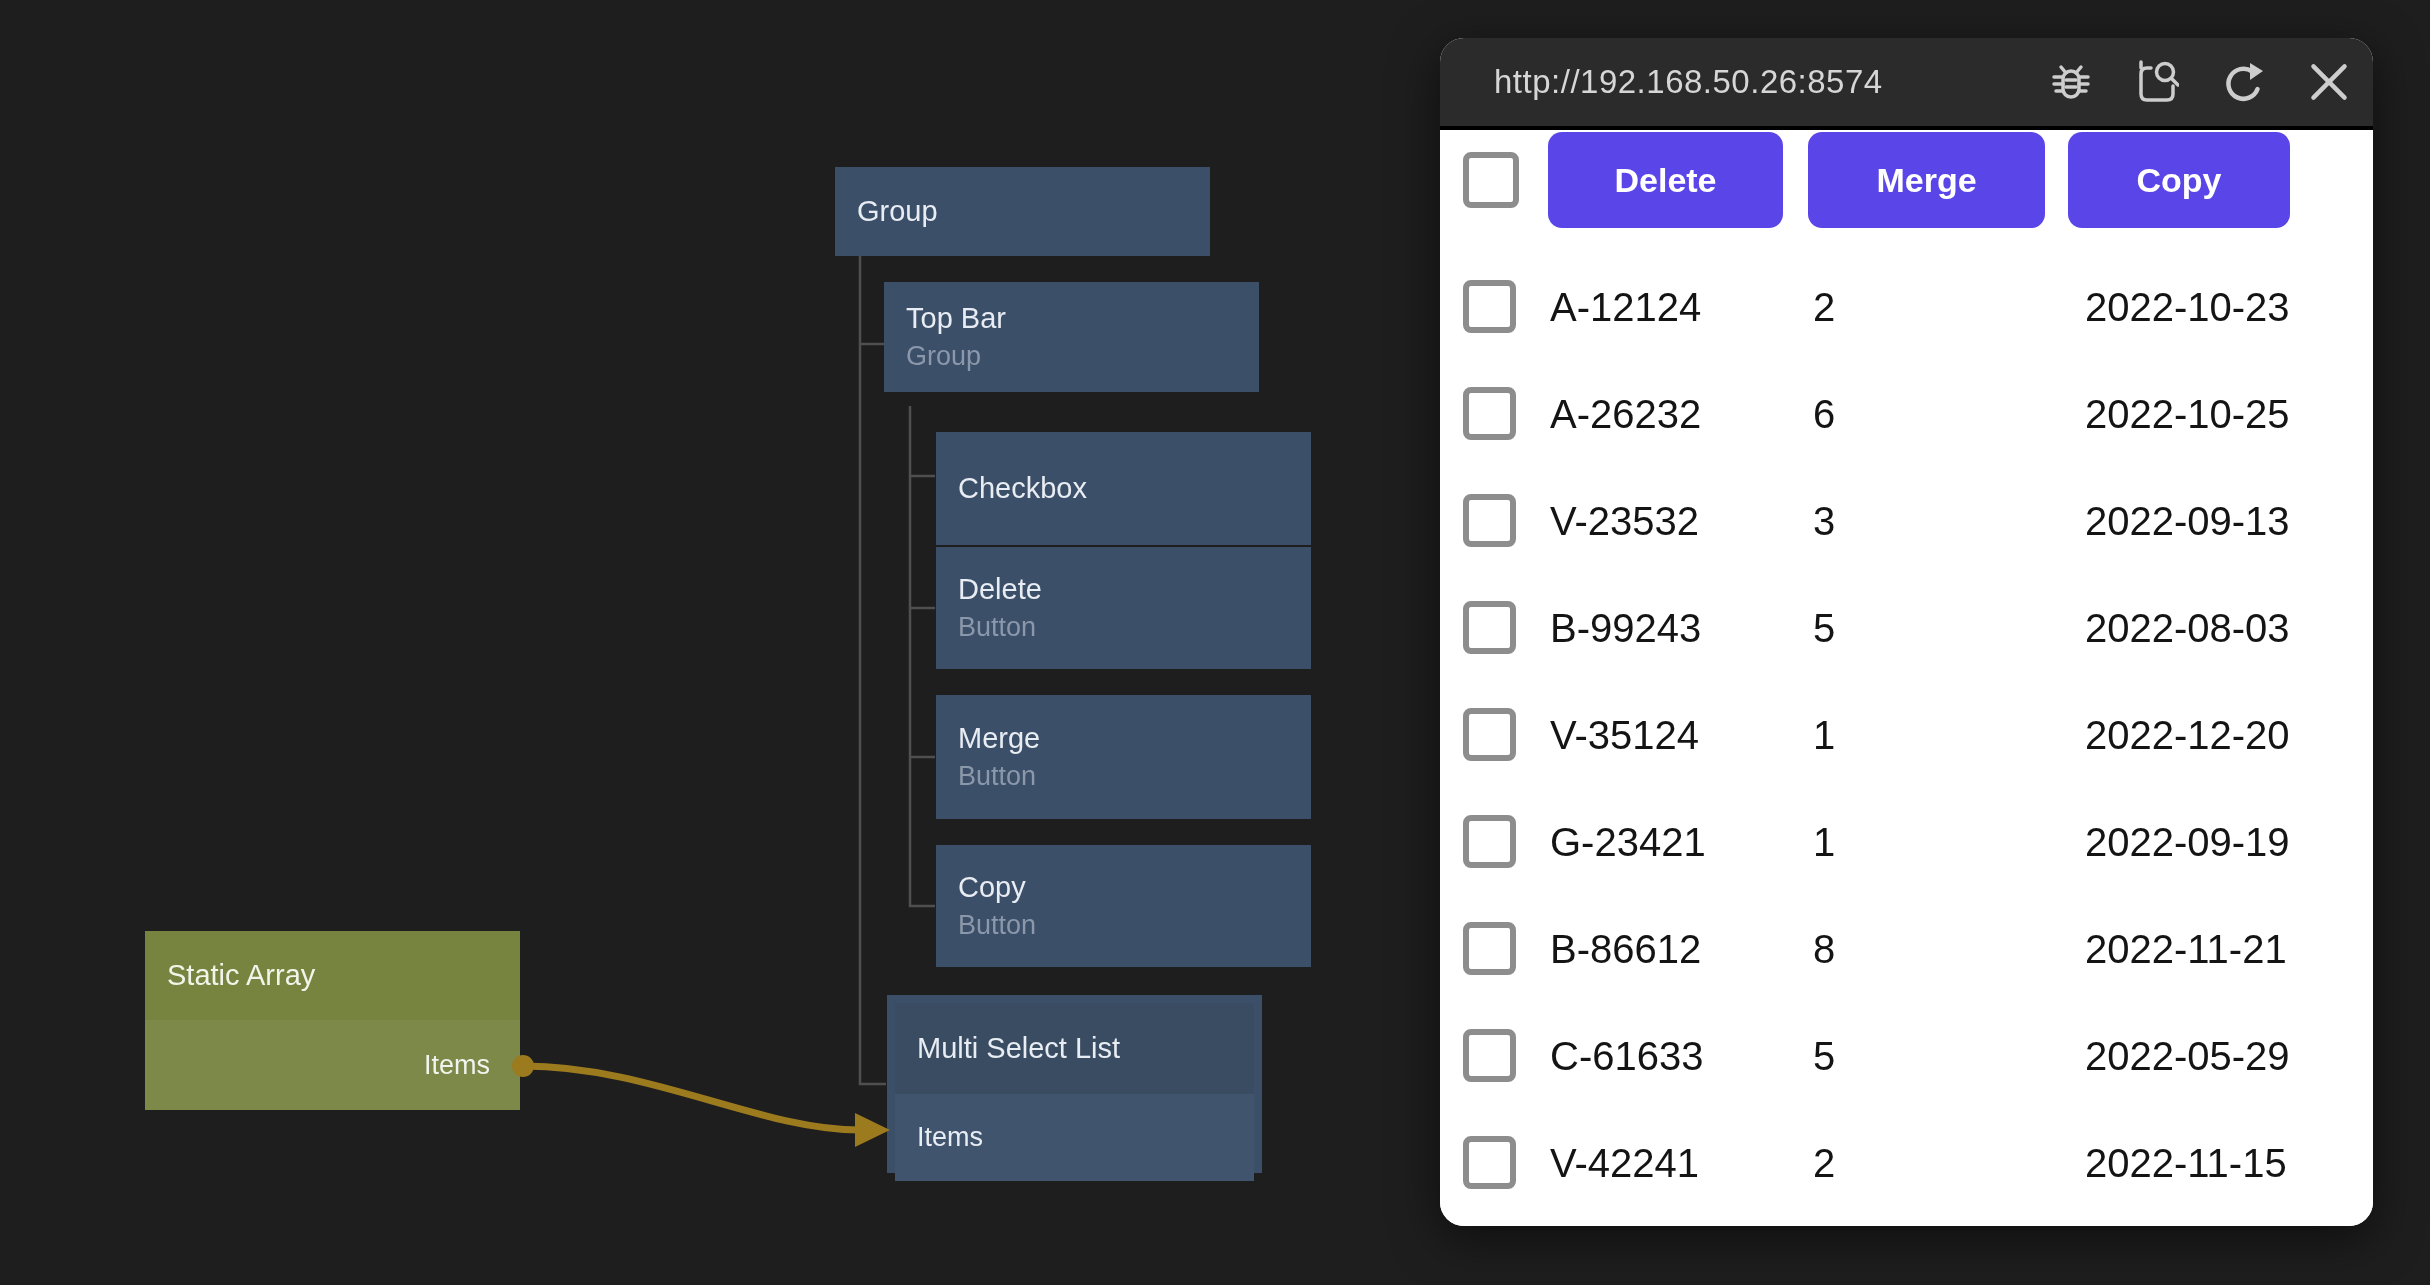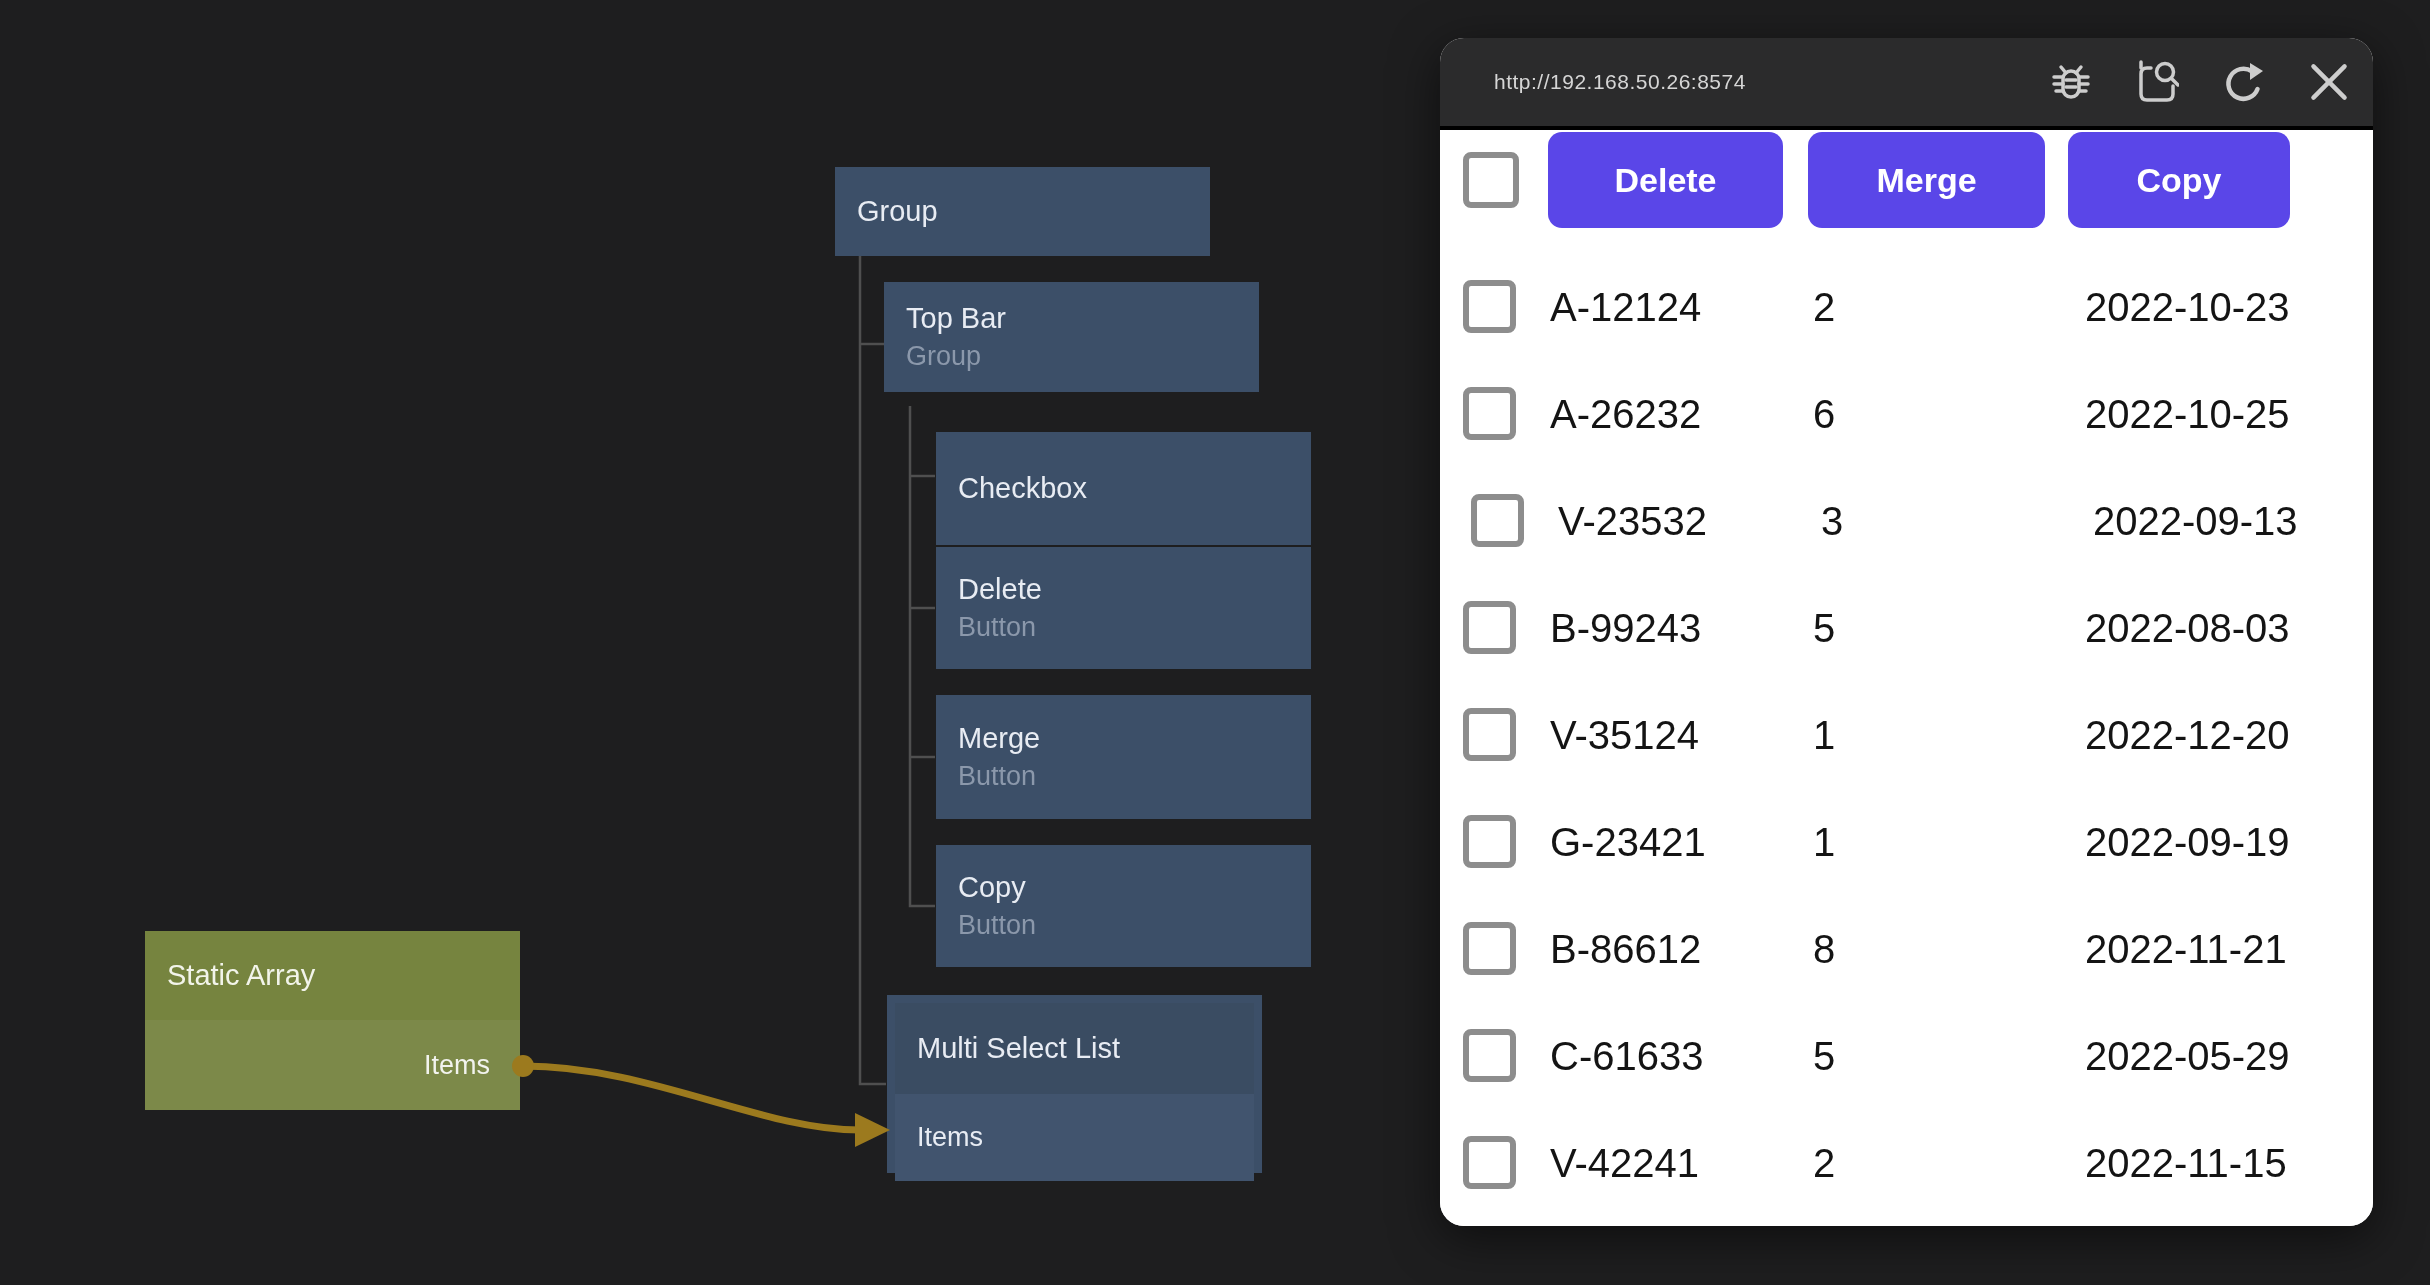--- a/index.html
+++ b/index.html
@@ -31,21 +31,21 @@
   .preview{
     position:absolute;left:1440px;top:38px;width:933px;height:1188px;
     border-radius:24px;overflow:hidden;background:#ffffff;
     box-shadow:0 12px 48px rgba(0,0,0,.55);
   }
   .preview-header{
     position:absolute;left:0;top:0;right:0;height:88px;background:#2b2b2c;
     border-bottom:4px solid #000;display:flex;align-items:center;
   }
   .url-text{
-    margin-left:54px;font-size:21px;color:#d6d6d6;letter-spacing:.5px;
+    margin-left:54px;font-size:33px;color:#d6d6d6;letter-spacing:.5px;
     flex:0 1 auto;white-space:nowrap;background:transparent;border:none;
   }
   .header-icons{margin-left:auto;margin-right:22px;display:flex;align-items:center;gap:42px;}
   .icon-btn{width:44px;height:44px;display:flex;align-items:center;justify-content:center;
     background:transparent;border:none;padding:0;cursor:pointer;}
   .icon-btn svg{display:block;}
   .preview-content{position:absolute;left:0;top:92px;right:0;bottom:0;background:#fff;}
   .cbx{box-sizing:border-box;background:#fff;border:6px solid #8d8d8d;border-radius:8px;}
   .toolbar-cbx{position:absolute;left:23px;top:22px;width:56px;height:56px;}
   .tb-btn{
@@ -185,21 +185,21 @@
       <div class="cell id">A-12124</div>
       <div class="cell qty">2</div>
       <div class="cell date">2022-10-23</div>
     </div>
     <div class="trow" style="top:231px;">
       <div class="cbx"></div>
       <div class="cell id">A-26232</div>
       <div class="cell qty">6</div>
       <div class="cell date">2022-10-25</div>
     </div>
-    <div class="trow" style="top:338px;margin-left:8px;">
+    <div class="trow" style="top:338px;">
       <div class="cbx"></div>
       <div class="cell id">V-23532</div>
       <div class="cell qty">3</div>
       <div class="cell date">2022-09-13</div>
     </div>
     <div class="trow" style="top:445px;">
       <div class="cbx"></div>
       <div class="cell id">B-99243</div>
       <div class="cell qty">5</div>
       <div class="cell date">2022-08-03</div>

